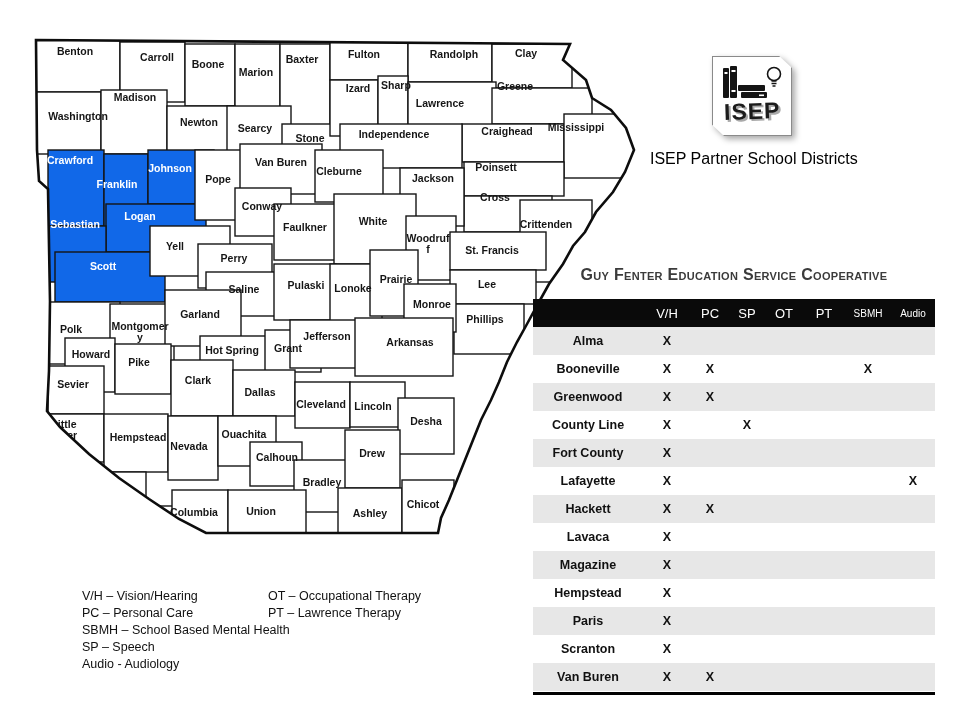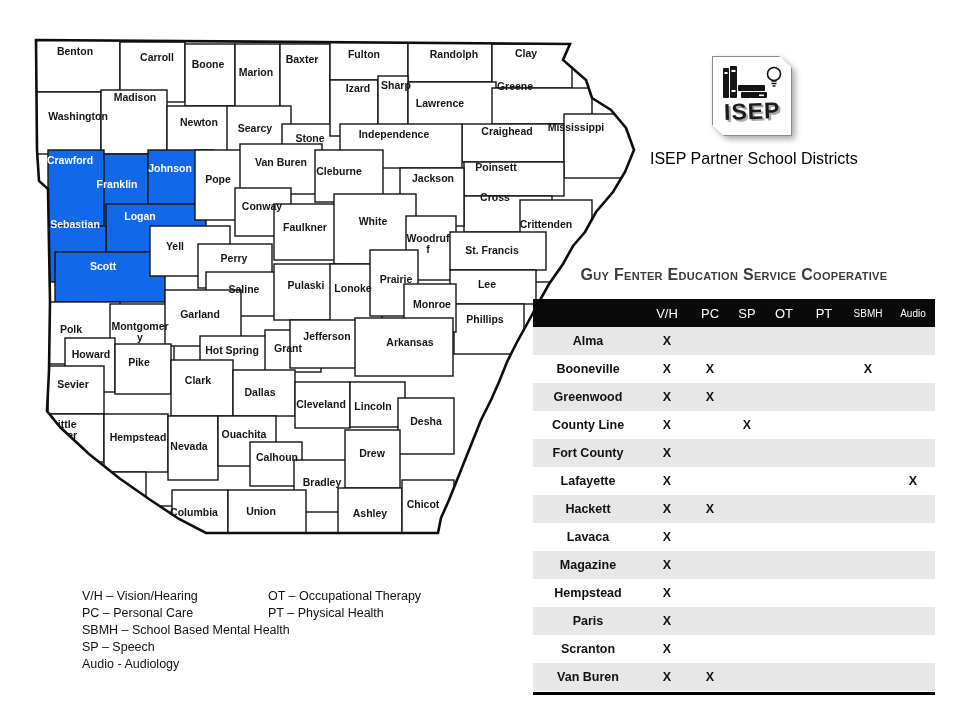--- a/index.html
+++ b/index.html
@@ -374,17 +374,17 @@
   <div class="legend">
     <div class="legend-col">
         <div>V/H – Vision/Hearing</div>
         <div>PC – Personal Care</div>
         <div>SBMH – School Based Mental Health</div>
         <div>SP – Speech</div>
         <div>Audio - Audiology</div>
       </div>
     <div class="legend-col legend-col2">
         <div>OT – Occupational Therapy</div>
-        <div>PT – Physical Health</div>
+        <div>PT – Lawrence Therapy</div>
       </div>
   </div>
 
 </div>
 
 </body></html>

